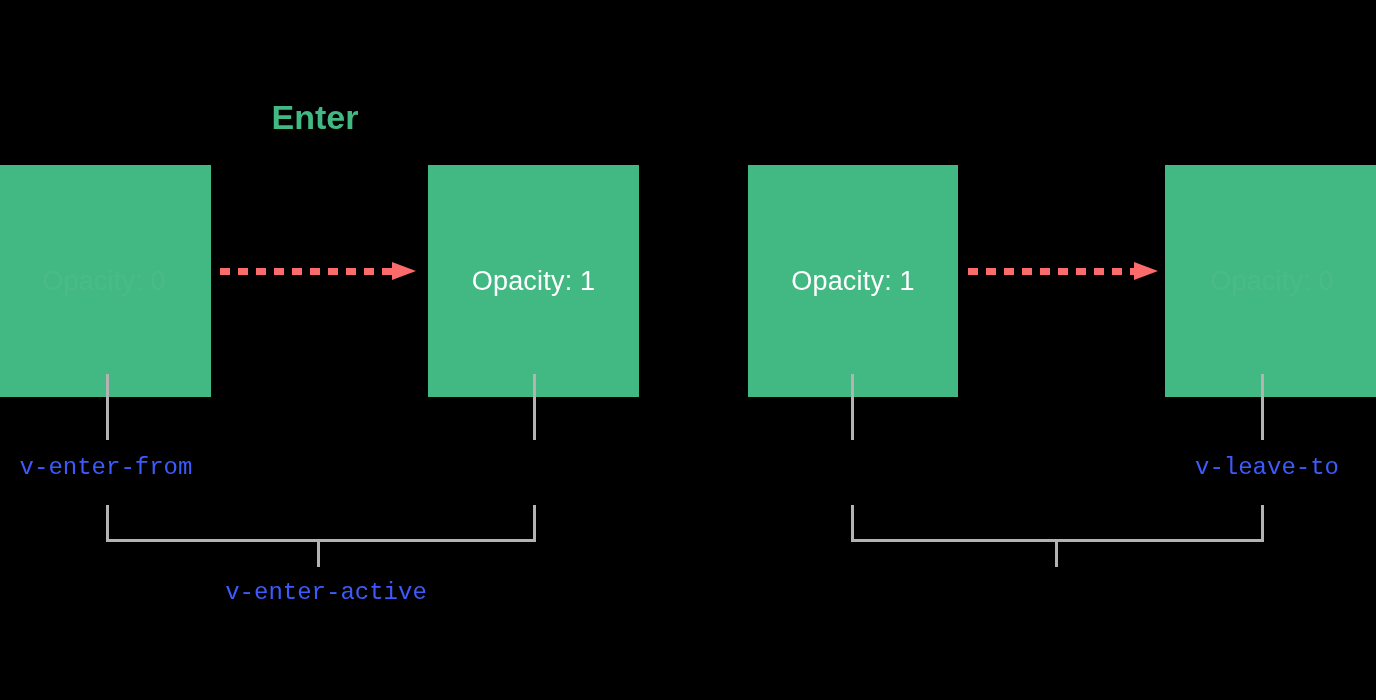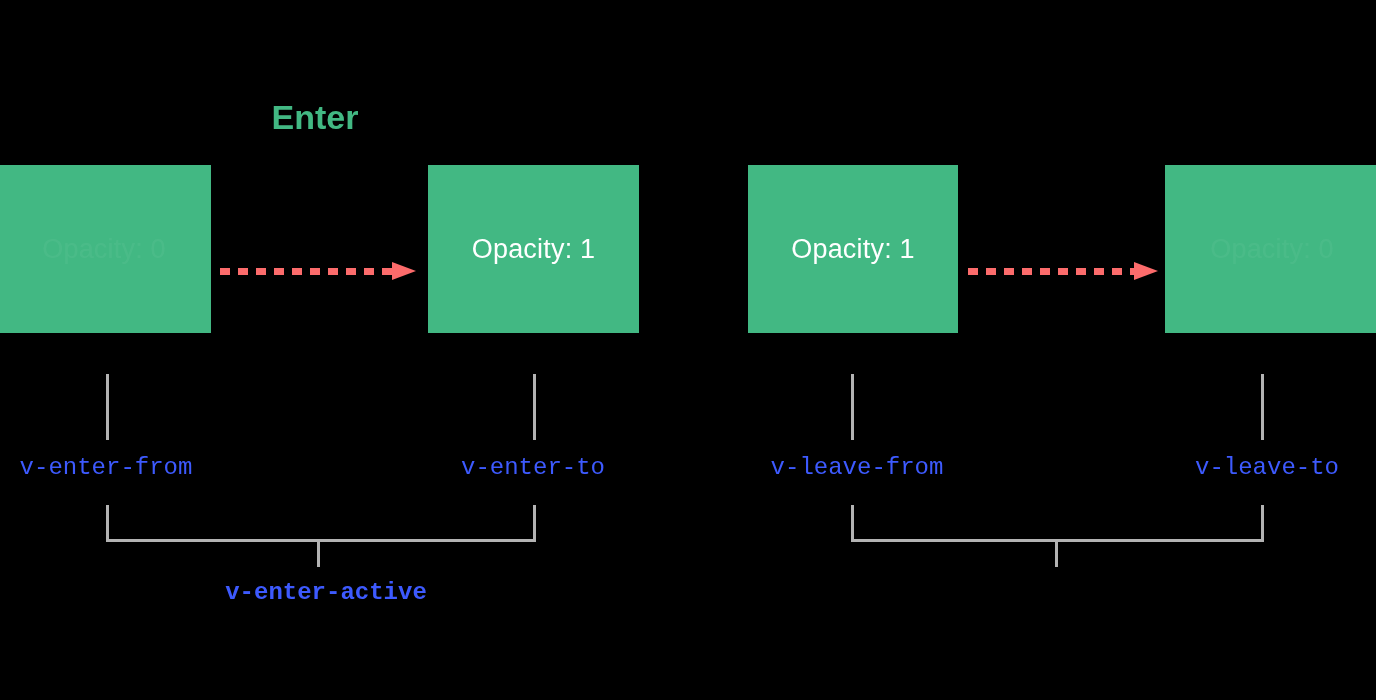--- a/index.html
+++ b/index.html
@@ -31,21 +31,21 @@
     white-space: nowrap;
     text-align: center;
   }
   .section-title.enter { left: 170px; top: 72px; width: 290px; margin-top: 28px; }
   .section-title.leave { left: 915px; top: 72px; width: 290px; }
 
   
   .state-box {
     position: absolute;
     top: 165px;
-    height: 168px;
+    height: 232px;
     background: #42b883;
     display: flex;
     align-items: center;
     justify-content: center;
   }
   .state-box .box-label {
     font-family: "Liberation Sans", sans-serif;
     font-size: 27px;
     line-height: 1;
     color: #ffffff;
@@ -108,21 +108,21 @@
   .class-label {
     position: absolute;
     font-family: "Liberation Mono", "DejaVu Sans Mono", monospace;
     font-size: 24px;
     line-height: 1;
     color: #3d5afe;
     white-space: nowrap;
     text-align: center;
   }
   .class-label.level1 { top: 456px; }
-  .class-label.level2 { top: 581px; font-weight: bold; }
+  .class-label.level2 { top: 581px; }
   #label-enter-from { left: -44px;  width: 300px; }
   #label-enter-to   { left: 383px;  width: 300px; }
   #label-leave-from { left: 707px;  width: 300px; }
   #label-leave-to   { left: 1117px; width: 300px; }
   #label-enter-active { left: 166px; width: 320px; }
   #label-leave-active { left: 892px; width: 320px; }
 
   
   .bracket {
     position: absolute;
@@ -161,21 +161,20 @@
   </div>
 
   <div class="state-box" id="box-enter-to">
     <span class="box-label">Opacity: 1</span>
   </div>
 
   <div class="stem box-stem" id="stem-enter-from"></div>
   <div class="stem box-stem" id="stem-enter-to"></div>
 
   <div class="class-label level1" id="label-enter-from">v-enter-from</div>
-  <div class="class-label level1" id="label-enter-to">v-enter-to</div>
 
   <div class="bracket" id="bracket-enter"></div>
   <div class="bracket-stem" id="bracket-stem-enter"></div>
 
   <div class="class-label level2" id="label-enter-active">v-enter-active</div>
 
 
   <div class="state-box" id="box-leave-from">
     <span class="box-label">Opacity: 1</span>
   </div>
@@ -185,20 +184,19 @@
     <div class="head"></div>
   </div>
 
   <div class="state-box faded" id="box-leave-to">
     <span class="box-label">Opacity: 0</span>
   </div>
 
   <div class="stem box-stem" id="stem-leave-from"></div>
   <div class="stem box-stem" id="stem-leave-to"></div>
 
-  <div class="class-label level1" id="label-leave-from">v-leave-from</div>
   <div class="class-label level1" id="label-leave-to">v-leave-to</div>
 
   <div class="bracket" id="bracket-leave"></div>
   <div class="bracket-stem" id="bracket-stem-leave"></div>
 
 
 </div>
 
 </body></html>

